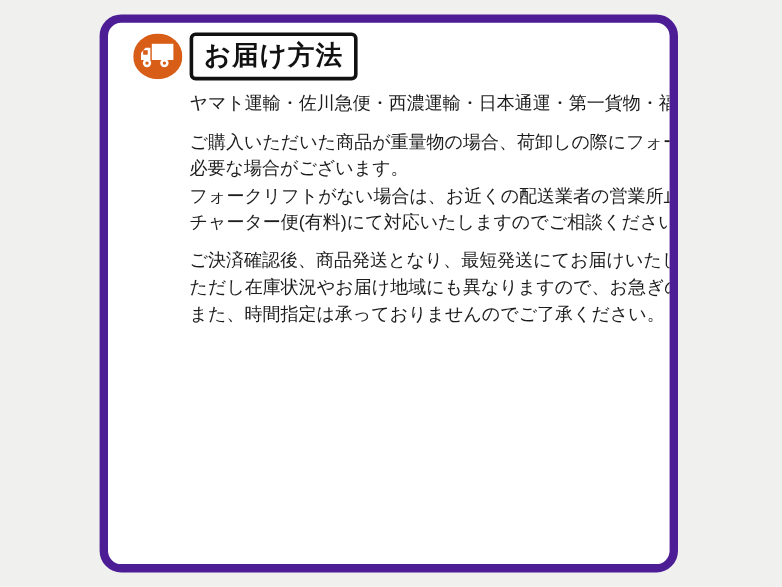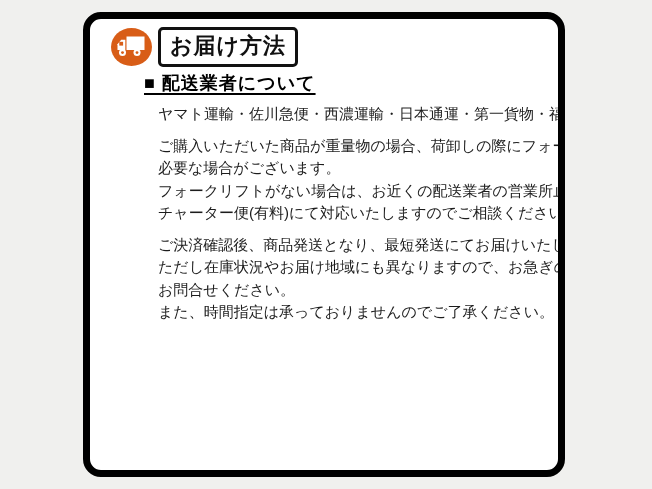--- a/index.html
+++ b/index.html
@@ -8,21 +8,21 @@
     background: #f0f0ee;
     font-family: "Liberation Sans", sans-serif;
     position: relative;
     color: #1c1c1c;
   }
   .panel {
     position: absolute;
     left: 83px; top: 12px;
     width: 482px; height: 465px;
     background: #ffffff;
-    border: 7px solid #000000;
+    border: 7px solid #4c1d95;
     border-radius: 18px;
     overflow: hidden;
   }
   .inner { padding: 8px 12px 0 10px; }
 
   .header {
     display: flex;
     align-items: center;
     gap: 6px;
     margin-left: 11px;
@@ -82,39 +82,37 @@
           <circle cx="26" cy="24.6" r="3.5" fill="#ffffff"></circle>
           <circle cx="26" cy="24.6" r="1.4" fill="#d85d17"></circle>
         </svg>
       </span>
       <div class="title-box">お届け方法</div>
     </div>
 
     <div class="sections">
 
       <div class="sec sec-1">
-        <h2>■ 配送業者について</h2>
         <div class="body">
           <div class="line">ヤマト運輸・佐川急便・西濃運輸・日本通運・第一貨物・福山通運他、</div>
         </div>
       </div>
 
       <div class="sec sec-2">
         <div class="body">
           <div class="line">ご購入いただいた商品が重量物の場合、荷卸しの際にフォークリフトが</div>
           <div class="line">必要な場合がございます。</div>
           <div class="line">フォークリフトがない場合は、お近くの配送業者の営業所止め、または</div>
           <div class="line">チャーター便(有料)にて対応いたしますのでご相談ください。</div>
         </div>
       </div>
 
       <div class="sec sec-3">
         <div class="body">
           <div class="line">ご決済確認後、商品発送となり、最短発送にてお届けいたします。</div>
           <div class="line">ただし在庫状況やお届け地域にも異なりますので、お急ぎの方は事前に</div>
-          <div class="line">お問合せください。</div>
           <div class="line">また、時間指定は承っておりませんのでご了承ください。</div>
         </div>
       </div>
 
     </div>
   </div>
 </div>
 
 </body></html>

